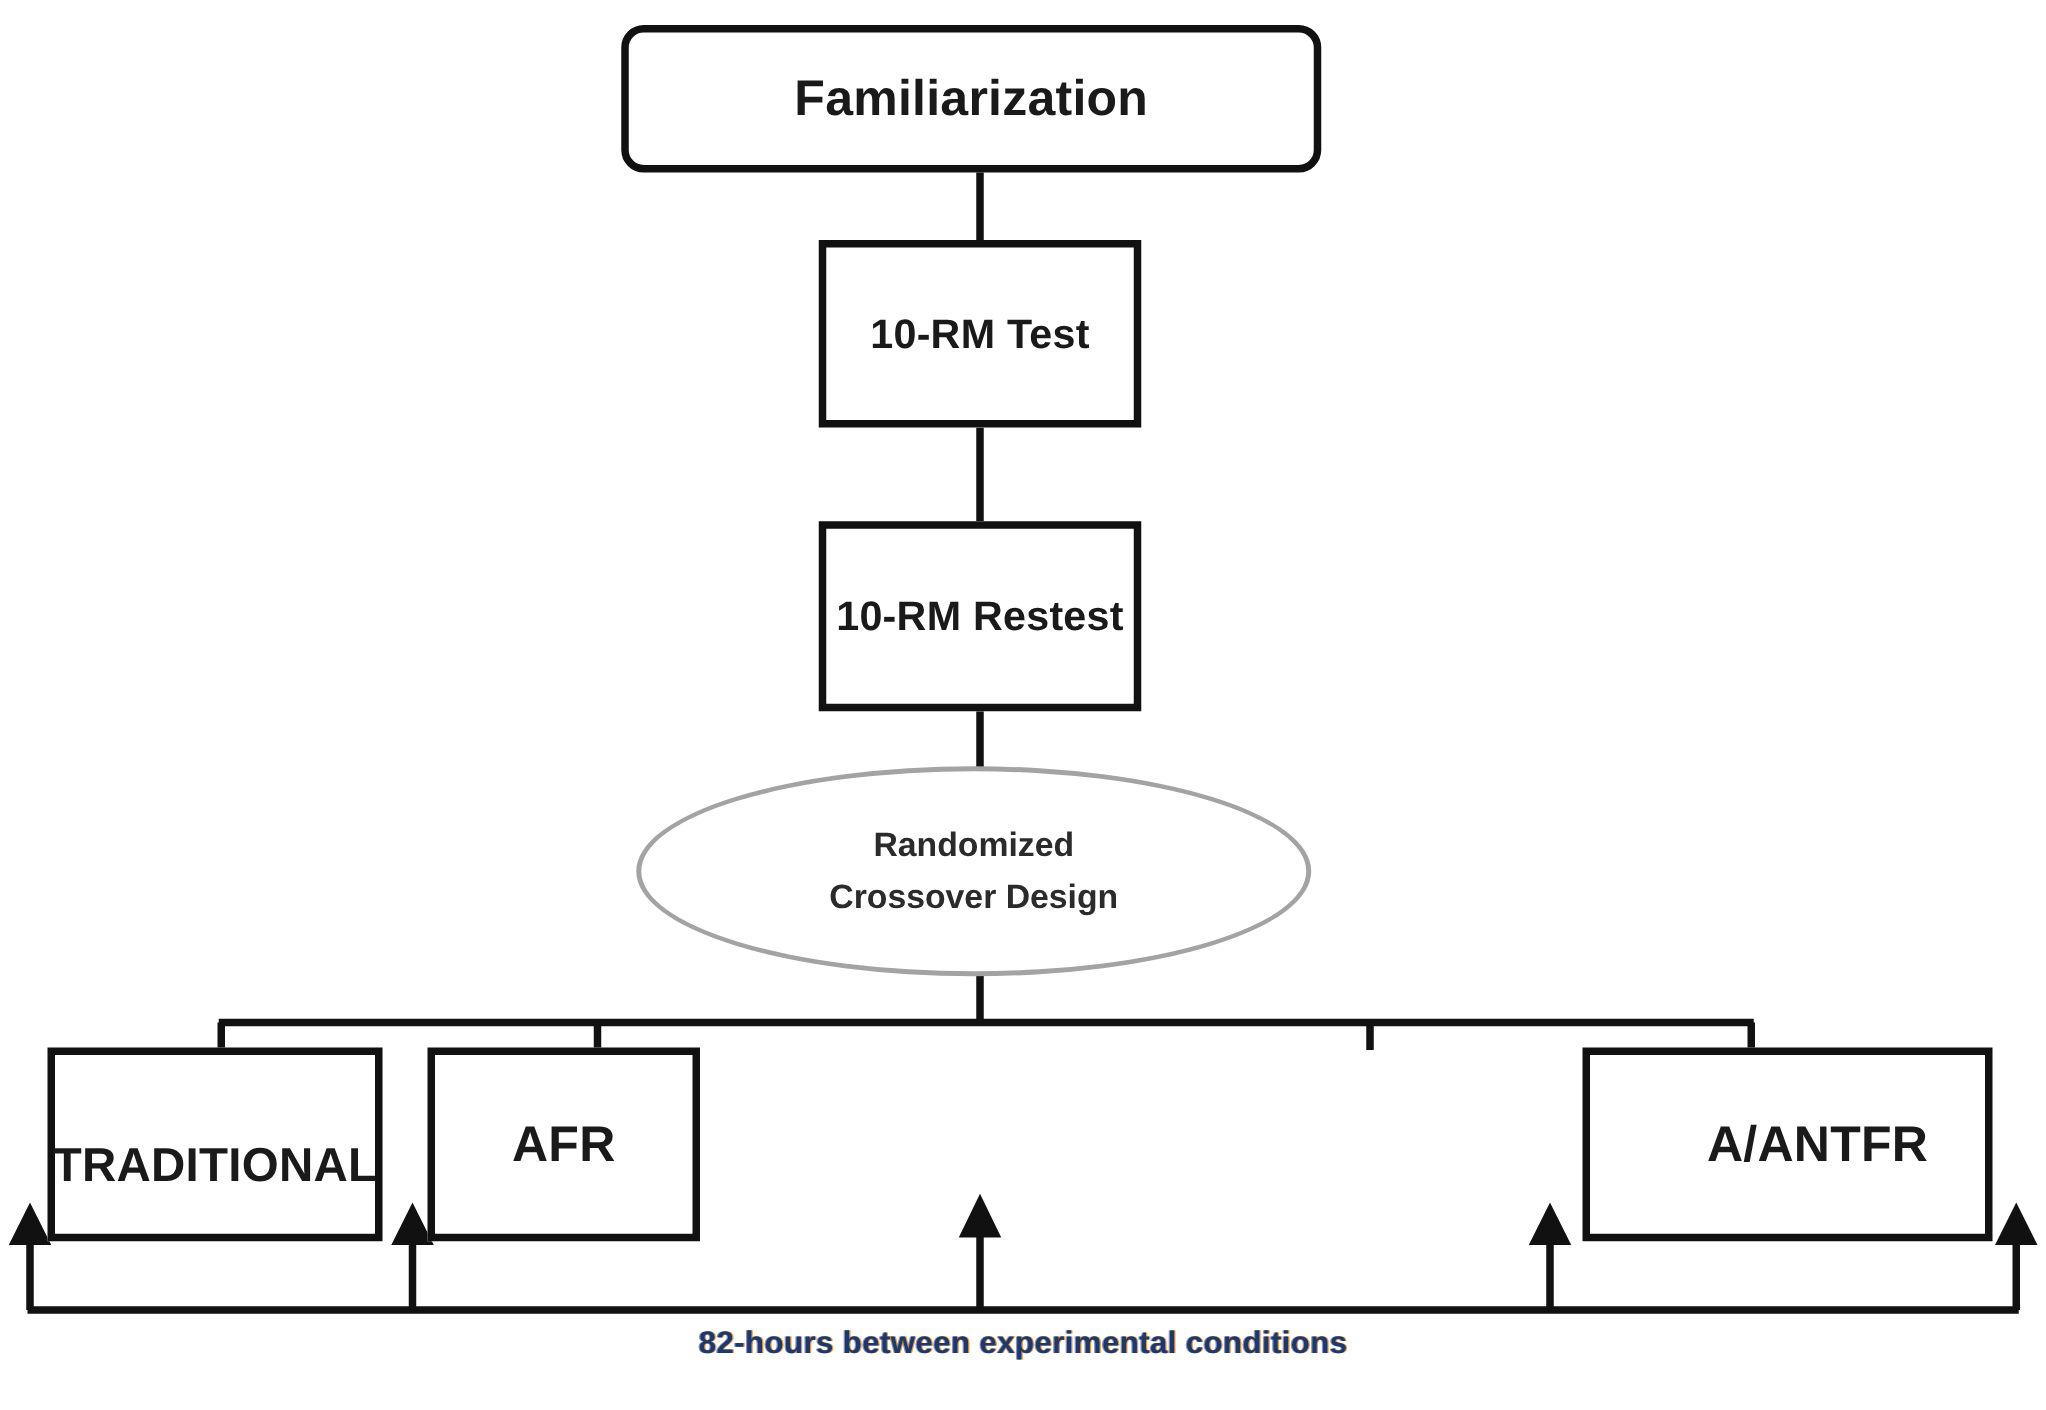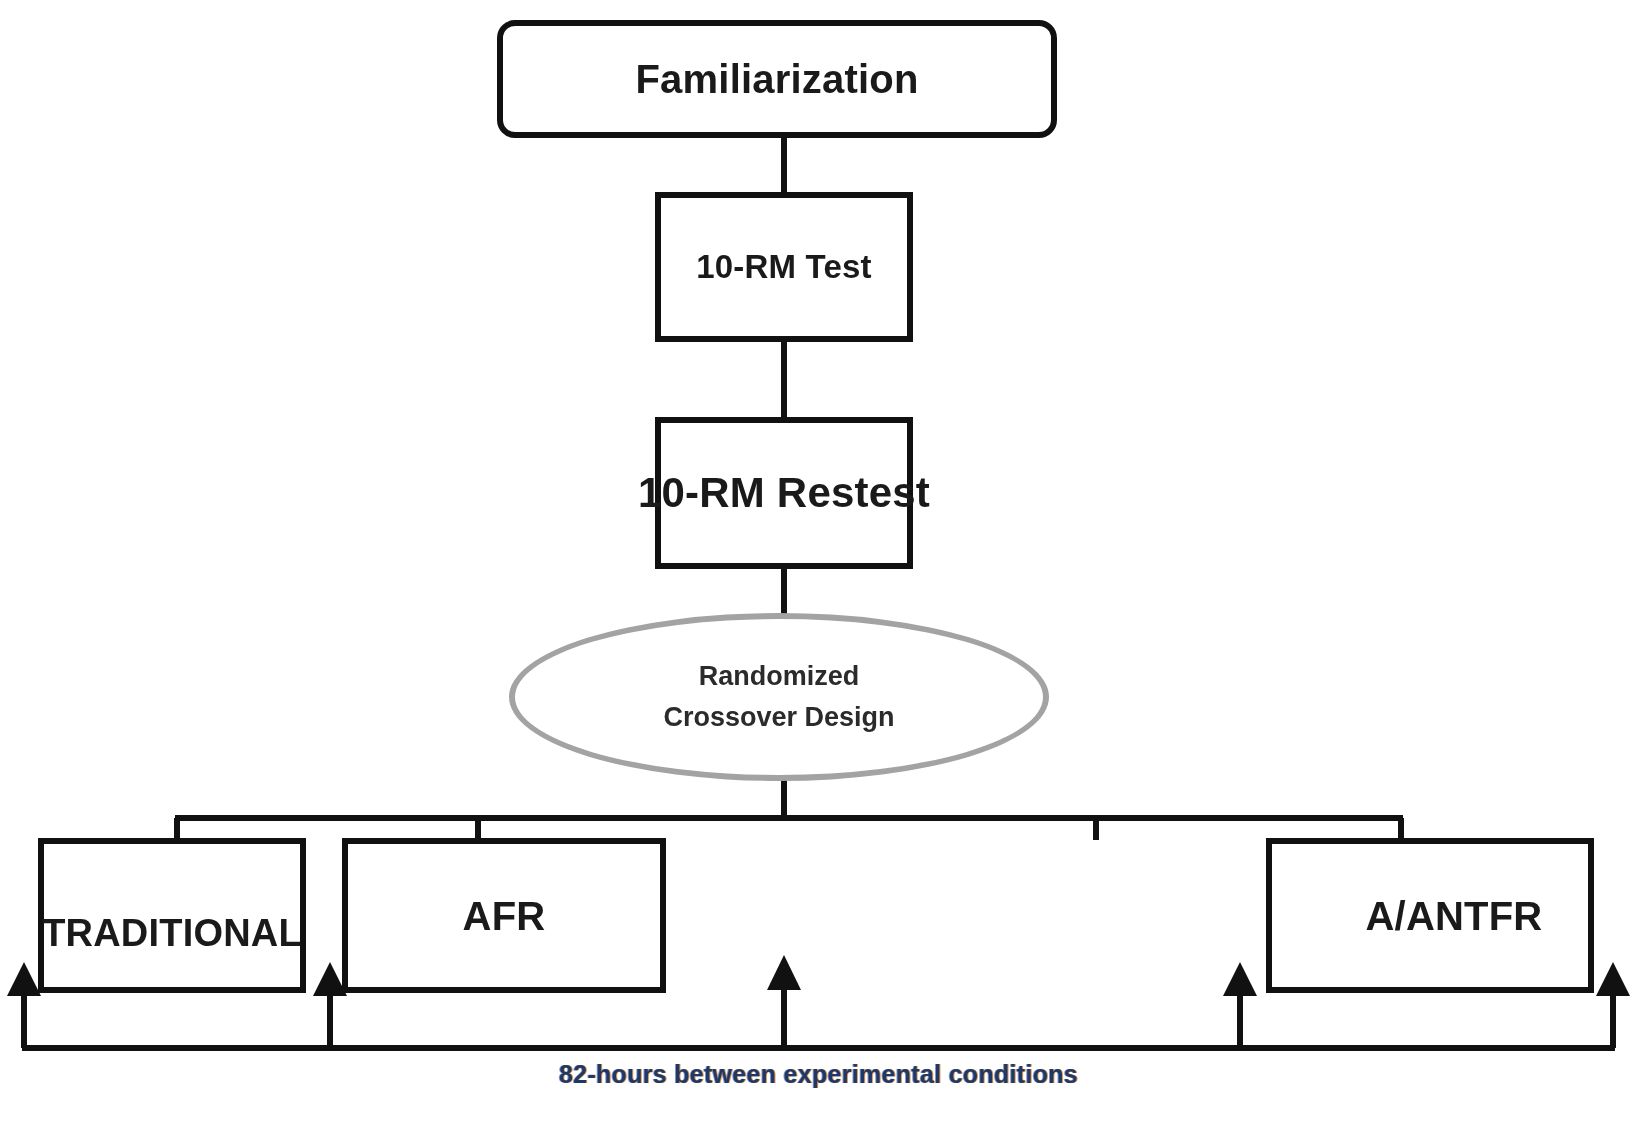--- a/index.html
+++ b/index.html
@@ -42,50 +42,50 @@
     white-space: nowrap;
   }
   
   #box-familiarization { left: 497px; top: 20px;  width: 560px; height: 118px; border-radius: 18px; }
   #box-familiarization .node-label { font-size: 40px; }
 
   #box-rm-test        { left: 655px; top: 192px; width: 258px; height: 150px; }
   #box-rm-test .node-label { font-size: 33px; }
 
   #box-rm-restest     { left: 655px; top: 417px; width: 258px; height: 152px; }
-  #box-rm-restest .node-label { font-size: 42px; }
+  #box-rm-restest .node-label { font-size: 33px; }
 
   
   #oval-randomized {
     position: absolute;
     left: 509px;
     top: 613px;
     width: 540px;
     height: 168px;
     box-sizing: border-box;
-    border: 6px solid #a3a3a3;
+    border: 4px solid #a3a3a3;
     border-radius: 50%;
     background: #ffffff;
     display: flex;
     flex-direction: column;
     align-items: center;
     justify-content: center;
     gap: 10px;
     color: #2b2b2b;
   }
   #oval-randomized .oval-line {
     font-size: 27px;
     font-weight: bold;
     white-space: nowrap;
   }
 
   
   .cond-box { height: 155px; top: 838px; }
   #box-traditional { left: 38px;   width: 268px; }
-  #box-afr         { left: 342px;  width: 324px; }
+  #box-afr         { left: 342px;  width: 218px; }
   #box-antfr       { left: 962px;  width: 256px; }
   #box-aantfr      { left: 1266px; width: 328px; padding-left: 48px; }
   .cond-box .node-label { font-size: 40px; }
   #box-traditional .node-label { font-size: 38px; margin-top: 36px; }
 
   
   #caption-48h {
     position: absolute;
     left: 0;
     top: 1060px;

